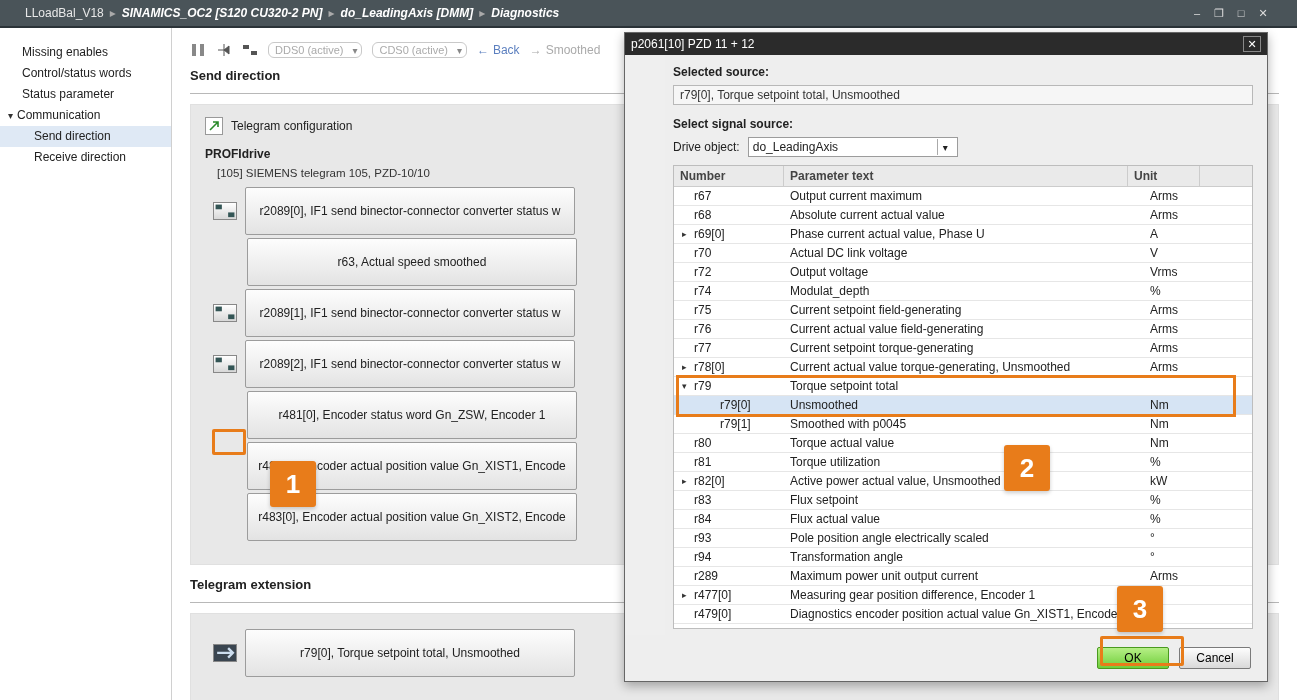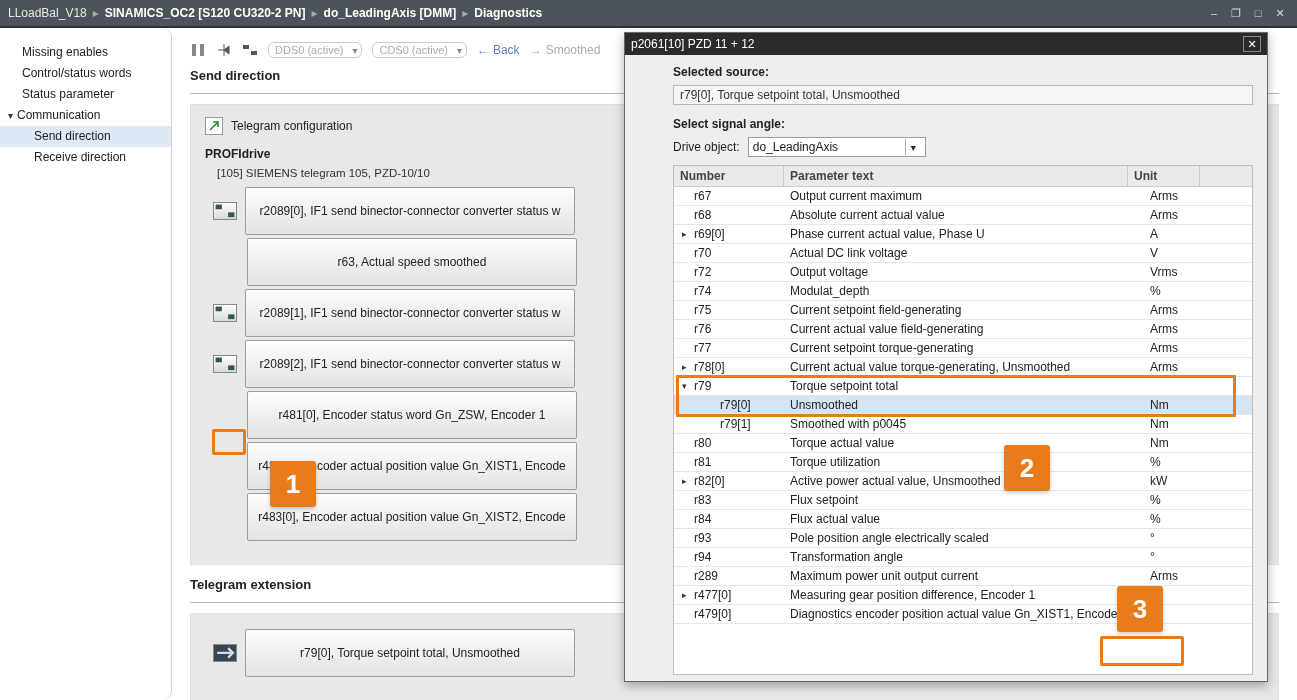--- a/index.html
+++ b/index.html
@@ -1,29 +1,29 @@
 <!DOCTYPE html>
 <html><head>
 <meta charset="utf-8">
 <style>
   * { margin:0; padding:0; box-sizing:border-box; font-family:"Segoe UI",Tahoma,sans-serif; font-size:12px; }
   body { background:#fff; color:#222; width:1297px; height:700px; overflow:hidden; position:relative; }
 
   
-  .titlebar { height:26px; background:#4a5459; color:#fff; display:flex; align-items:center; padding:0 8px; }
+  .titlebar { height:26px; background:#4a5459; color:#fff; display:flex; align-items:center; padding:0 25px; }
   .titlebar .crumb { color:#e8e8e8; }
   .titlebar .sep { color:#aaa; margin:0 6px; }
-  .titlebar .strong { font-weight:bold; color:#fff; }
+  .titlebar .strong { font-weight:bold; color:#fff;font-style:italic; }
   .titlebar .winbtns { margin-left:auto; display:flex; gap:4px; }
   .titlebar .winbtn { width:18px; height:14px; color:#ddd; display:flex; align-items:center; justify-content:center; font-size:11px; }
   .thinline { height:2px; background:#2b3338; }
 
   .cols { display:flex; height:calc(700px - 28px); }
   
-  .nav { width:172px; border-right:1px solid #d0d0d0; background:#fff; padding-top:14px;border-radius:9px; }
+  .nav { width:172px; border-right:1px solid #d0d0d0; background:#fff; padding-top:14px; }
   .nav .item { padding:2px 6px 2px 22px; line-height:17px; cursor:default; }
   .nav .item.sub { padding-left:34px; }
   .nav .caret::before { content:"\25BE"; position:relative; left:-14px; margin-right:-10px; color:#333; font-size:10px; }
   .nav .sel { background:#dfe9f5; }
 
   
   .main { flex:1; background:#fff; position:relative; padding:14px 18px; overflow:hidden; }
   .toolbar { display:flex; align-items:center; gap:10px; margin-bottom:10px; }
   .tb-ic { width:16px; height:16px; color:#555; }
   .combo { border:1px solid #c9c9c9; color:#aaa; background:#fff; padding:1px 18px 1px 6px; border-radius:6px; font-size:11px; position:relative; }
@@ -52,21 +52,21 @@
   .hl-orange { position:absolute; border:3px solid #e87c1a; border-radius:2px; z-index:49; }
 
   
   .dialog { position:absolute; top:32px; left:624px; width:644px; height:650px; background:#efefef; border:1px solid #666; box-shadow:0 4px 10px rgba(0,0,0,0.3); z-index:30; display:flex; flex-direction:column;}
   .dlg-title { height:22px; background:#2b2b2b; color:#fff; display:flex; align-items:center; padding:0 6px; font-size:12px;}
   .dlg-title .x { margin-left:auto; width:18px; height:16px; border:1px solid #888; display:flex; align-items:center; justify-content:center; font-size:11px;}
   .dlg-body { padding:10px 14px 6px 8px; flex:1; display:flex; flex-direction:column; overflow:hidden; background:#eee;margin-left:40px;}
   .dlg-label { font-weight:bold; margin-bottom:6px; }
   .readonly { width:100%; border:1px solid #b8b8b8; background:#f6f6f6; padding:2px 6px; font-size:12px; color:#333; margin-bottom:12px; }
   .row-inline{ display:flex; align-items:center; gap:8px; margin-bottom:8px;}
-  .dd { border:1px solid #9c9c9c; background:#fff; padding:1px 4px; width:178px; display:flex; align-items:center;}
+  .dd { border:1px solid #9c9c9c; background:#fff; padding:1px 4px; width:210px; display:flex; align-items:center;}
   .dd .cv{flex:1;}
   .dd .btn{ width:16px; height:16px; border-left:1px solid #aaa; display:flex; align-items:center; justify-content:center; font-size:10px;}
 
   .grid-wrap{ flex:1; border:1px solid #bdbdbd; background:#fff; overflow:hidden; position:relative;}
   .ghead{ display:flex; background:#eaeaea; border-bottom:1px solid #ccc; font-weight:bold;}
   .gh{ padding:3px 6px; border-right:1px solid #ccc; color:#444;}
   .gh.num{width:110px;} .gh.txt{flex:1;} .gh.unit{width:72px;} .gh.sp{width:52px; border-right:none;}
   .gbody{ height:440px; overflow-y:auto; overflow-x:hidden; }
   .grow{ display:flex; border-bottom:1px solid #e6e6e6; align-items:center; height:19px;}
   .gc{ padding:1px 6px; white-space:nowrap; overflow:hidden; text-overflow:ellipsis;}
@@ -225,21 +225,21 @@
 
 <div class="dialog">
   <div class="dlg-title">
     <span>p2061[10] PZD 11 + 12</span>
     <span class="x">✕</span>
   </div>
   <div class="dlg-body">
     <div class="dlg-label">Selected source:</div>
     <div class="readonly">r79[0], Torque setpoint total, Unsmoothed</div>
 
-    <div class="dlg-label">Select signal angle:</div>
+    <div class="dlg-label">Select signal source:</div>
     <div class="row-inline">
       <span>Drive object:</span>
       <div class="dd">
         <span class="cv">do_LeadingAxis</span>
         <span class="btn">▾</span>
       </div>
     </div>
 
     <div class="grid-wrap">
       <div class="ghead">
@@ -383,17 +383,21 @@
           </div>
           <div class="grow">
             <div class="gc num">r479[0]</div>
             <div class="gc txt">Diagnostics encoder position actual value Gn_XIST1, Encoder 1</div>
           </div>
         </div>
 
       <div class="hl-grid" style="top:209px; left:2px; width:560px; height:42px;"></div>
     </div>
   </div>
+  <div class="dlg-foot">
+    <button class="btn-std btn-ok">OK</button>
+    <button class="btn-std">Cancel</button>
+  </div>
 </div>
 
 <div class="callout" style="top:445px; left:1004px;">2</div>
 <div class="hl-orange" style="top:636px; left:1100px; width:84px; height:30px;"></div>
 <div class="callout" style="top:586px; left:1117px;">3</div>
 
 </body></html>

